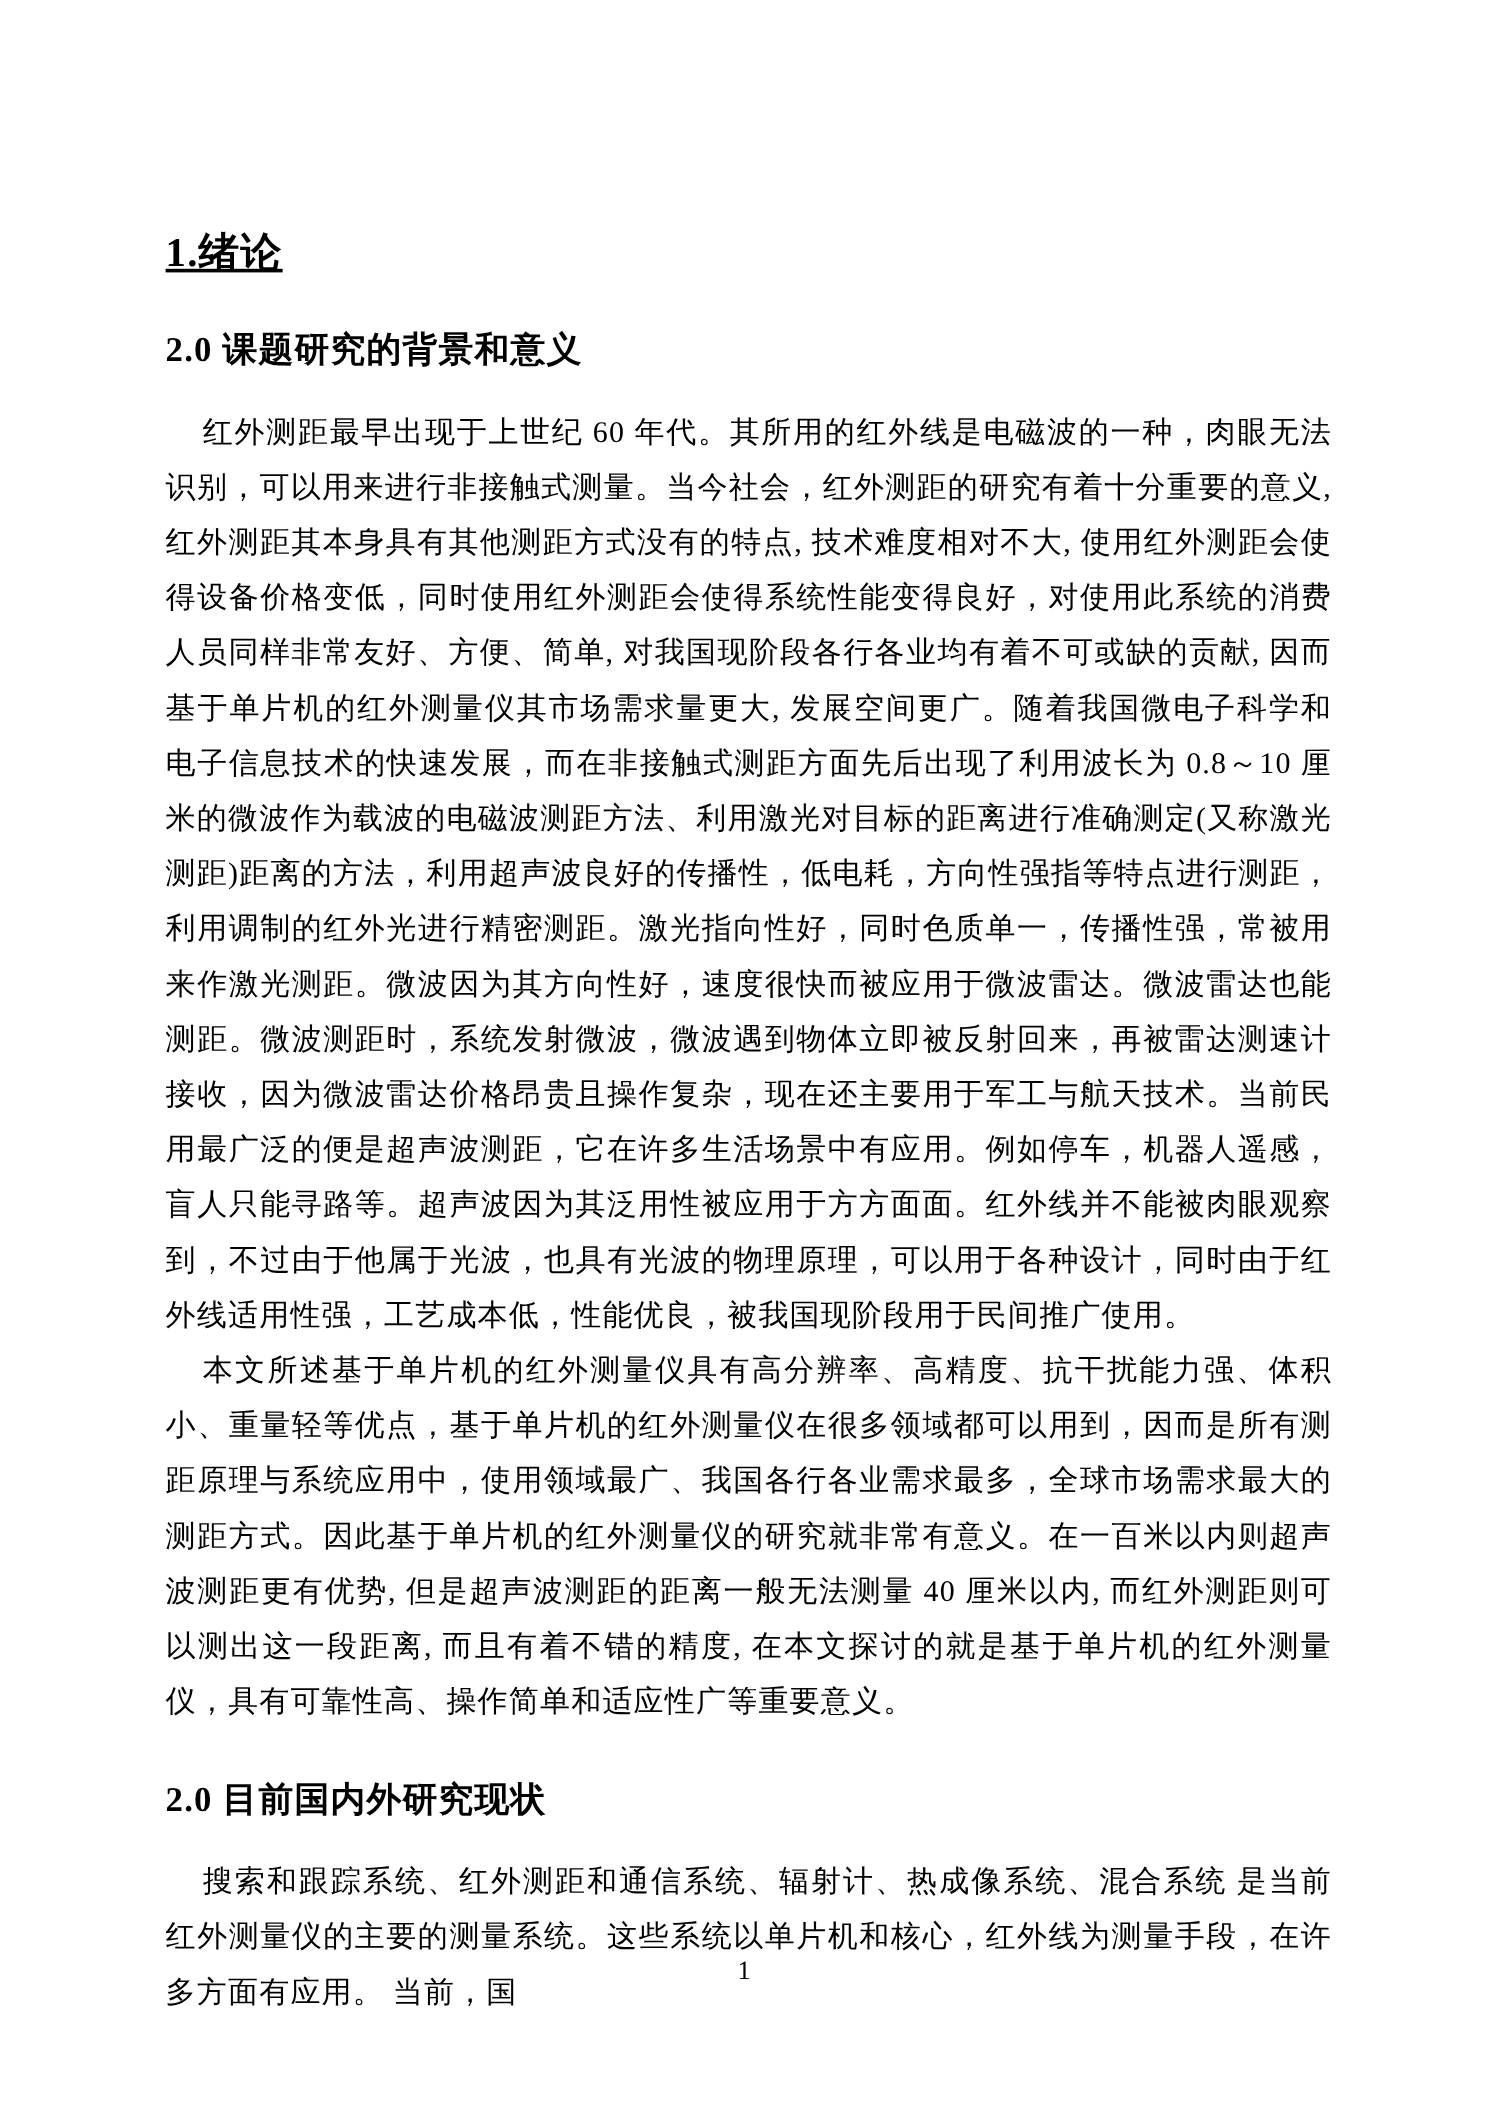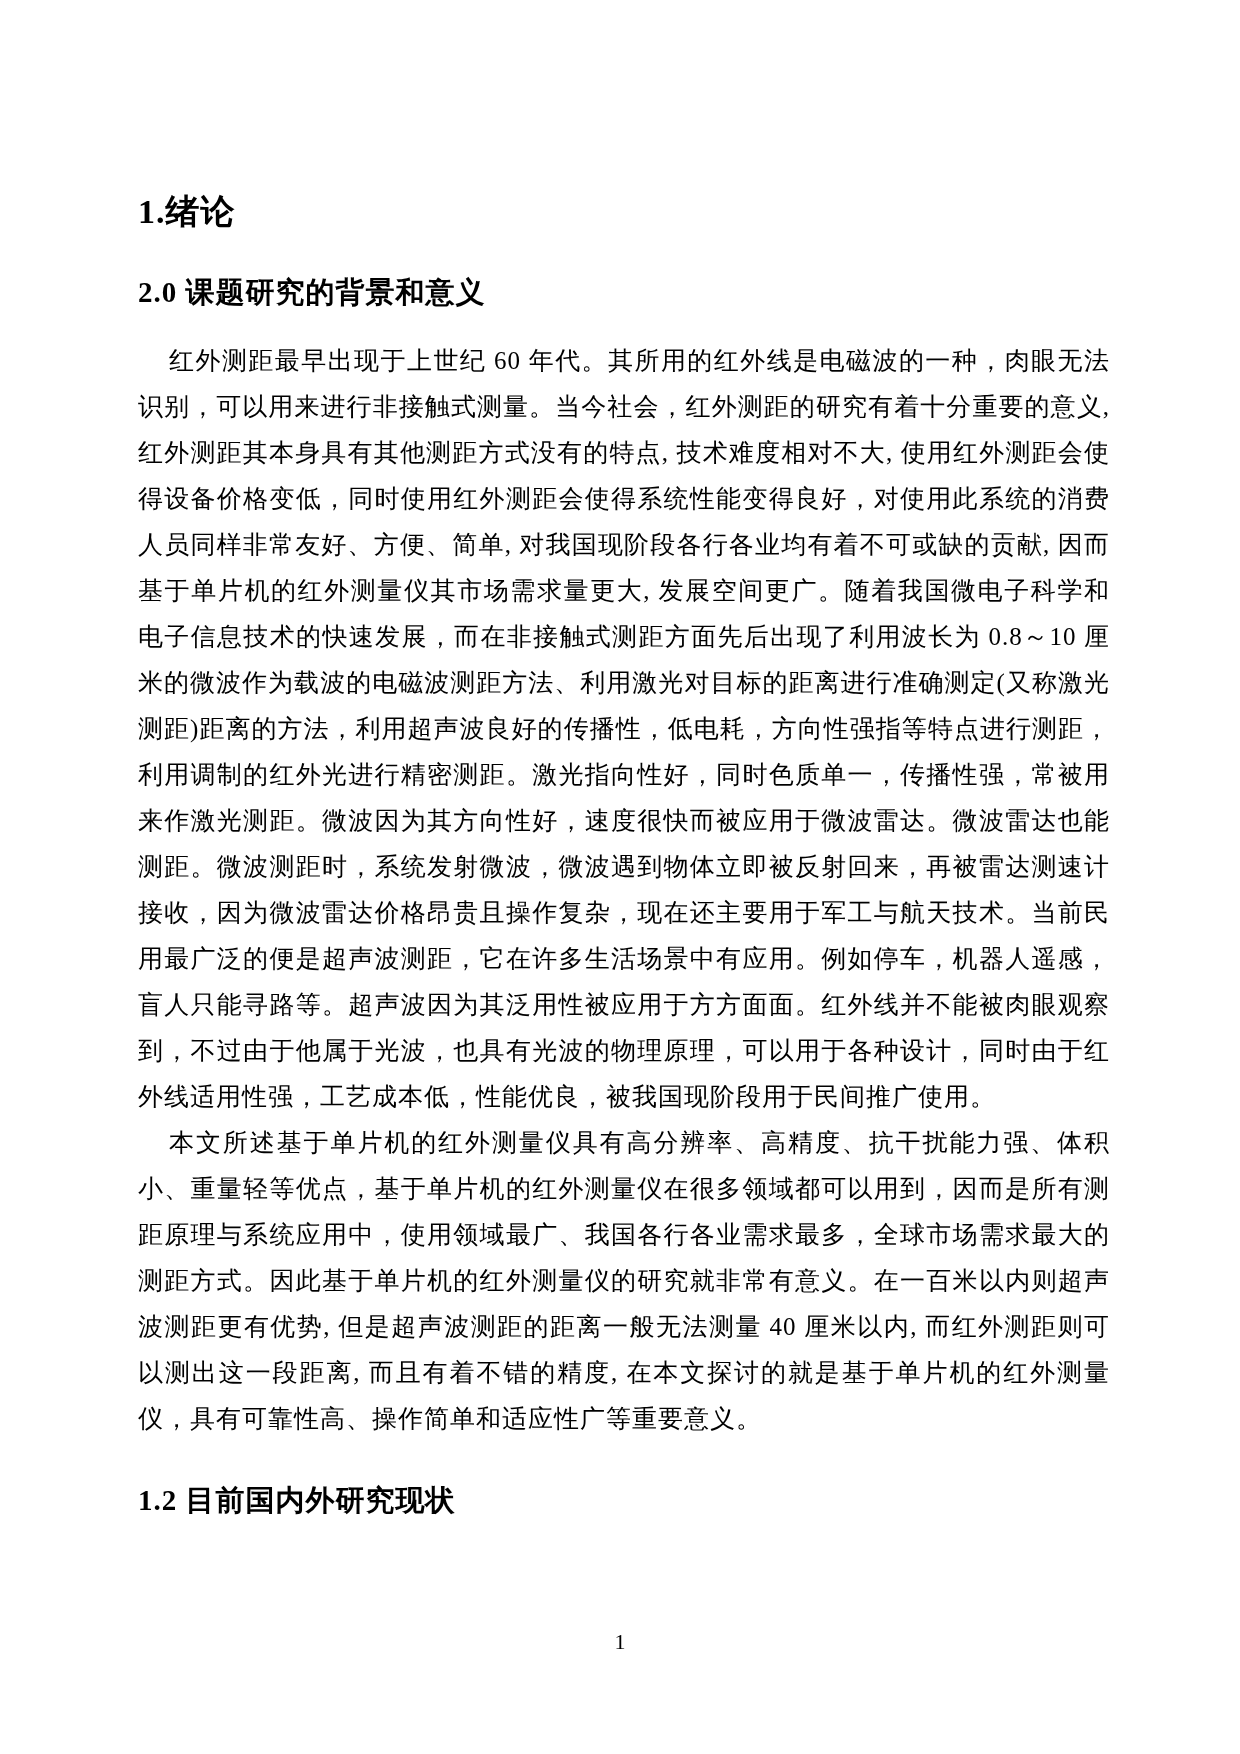--- a/index.html
+++ b/index.html
@@ -17,20 +17,21 @@
     box-sizing: border-box;
     padding: 190px 130px 0 138px;
     overflow: hidden;
   }
   .chapter-heading {
     font-size: 34px;
     font-weight: bold;
     line-height: 44px;
     margin: 0;
     letter-spacing: 1px;
+    text-decoration: underline;
   }
   .section-heading {
     font-size: 29px;
     font-weight: bold;
     line-height: 40px;
     margin: 0;
     letter-spacing: 1px;
   }
   .section-heading.first {
     margin-top: 38px;
@@ -66,18 +67,19 @@
 <div class="page">
 
   <h1 class="chapter-heading">1.绪论</h1>
 
   <h2 class="section-heading first">2.0 课题研究的背景和意义</h2>
 
   <p class="body-paragraph after-heading">红外测距最早出现于上世纪 60 年代。其所用的红外线是电磁波的一种，肉眼无法识别，可以用来进行非接触式测量。当今社会，红外测距的研究有着十分重要的意义, 红外测距其本身具有其他测距方式没有的特点, 技术难度相对不大, 使用红外测距会使得设备价格变低，同时使用红外测距会使得系统性能变得良好，对使用此系统的消费人员同样非常友好、方便、简单, 对我国现阶段各行各业均有着不可或缺的贡献, 因而基于单片机的红外测量仪其市场需求量更大, 发展空间更广。随着我国微电子科学和电子信息技术的快速发展，而在非接触式测距方面先后出现了利用波长为 0.8～10 厘米的微波作为载波的电磁波测距方法、利用激光对目标的距离进行准确测定(又称激光测距)距离的方法，利用超声波良好的传播性，低电耗，方向性强指等特点进行测距，利用调制的红外光进行精密测距。激光指向性好，同时色质单一，传播性强，常被用来作激光测距。微波因为其方向性好，速度很快而被应用于微波雷达。微波雷达也能测距。微波测距时，系统发射微波，微波遇到物体立即被反射回来，再被雷达测速计接收，因为微波雷达价格昂贵且操作复杂，现在还主要用于军工与航天技术。当前民用最广泛的便是超声波测距，它在许多生活场景中有应用。例如停车，机器人遥感，盲人只能寻路等。超声波因为其泛用性被应用于方方面面。红外线并不能被肉眼观察到，不过由于他属于光波，也具有光波的物理原理，可以用于各种设计，同时由于红外线适用性强，工艺成本低，性能优良，被我国现阶段用于民间推广使用。</p>
 
   <p class="body-paragraph">本文所述基于单片机的红外测量仪具有高分辨率、高精度、抗干扰能力强、体积小、重量轻等优点，基于单片机的红外测量仪在很多领域都可以用到，因而是所有测距原理与系统应用中，使用领域最广、我国各行各业需求最多，全球市场需求最大的测距方式。因此基于单片机的红外测量仪的研究就非常有意义。在一百米以内则超声波测距更有优势, 但是超声波测距的距离一般无法测量 40 厘米以内, 而红外测距则可以测出这一段距离, 而且有着不错的精度, 在本文探讨的就是基于单片机的红外测量仪，具有可靠性高、操作简单和适应性广等重要意义。</p>
 
-  <h2 class="section-heading second">1.2 目前国内外研究现状</h2>
+  <h2 class="section-heading second">2.0 目前国内外研究现状</h2>
 
+  <p class="body-paragraph after-heading">搜索和跟踪系统、红外测距和通信系统、辐射计、热成像系统、混合系统 是当前红外测量仪的主要的测量系统。这些系统以单片机和核心，红外线为测量手段，在许多方面有应用。 当前，国</p>
 
   <div class="page-number">1</div>
 
 </div>
 
 </body></html>

